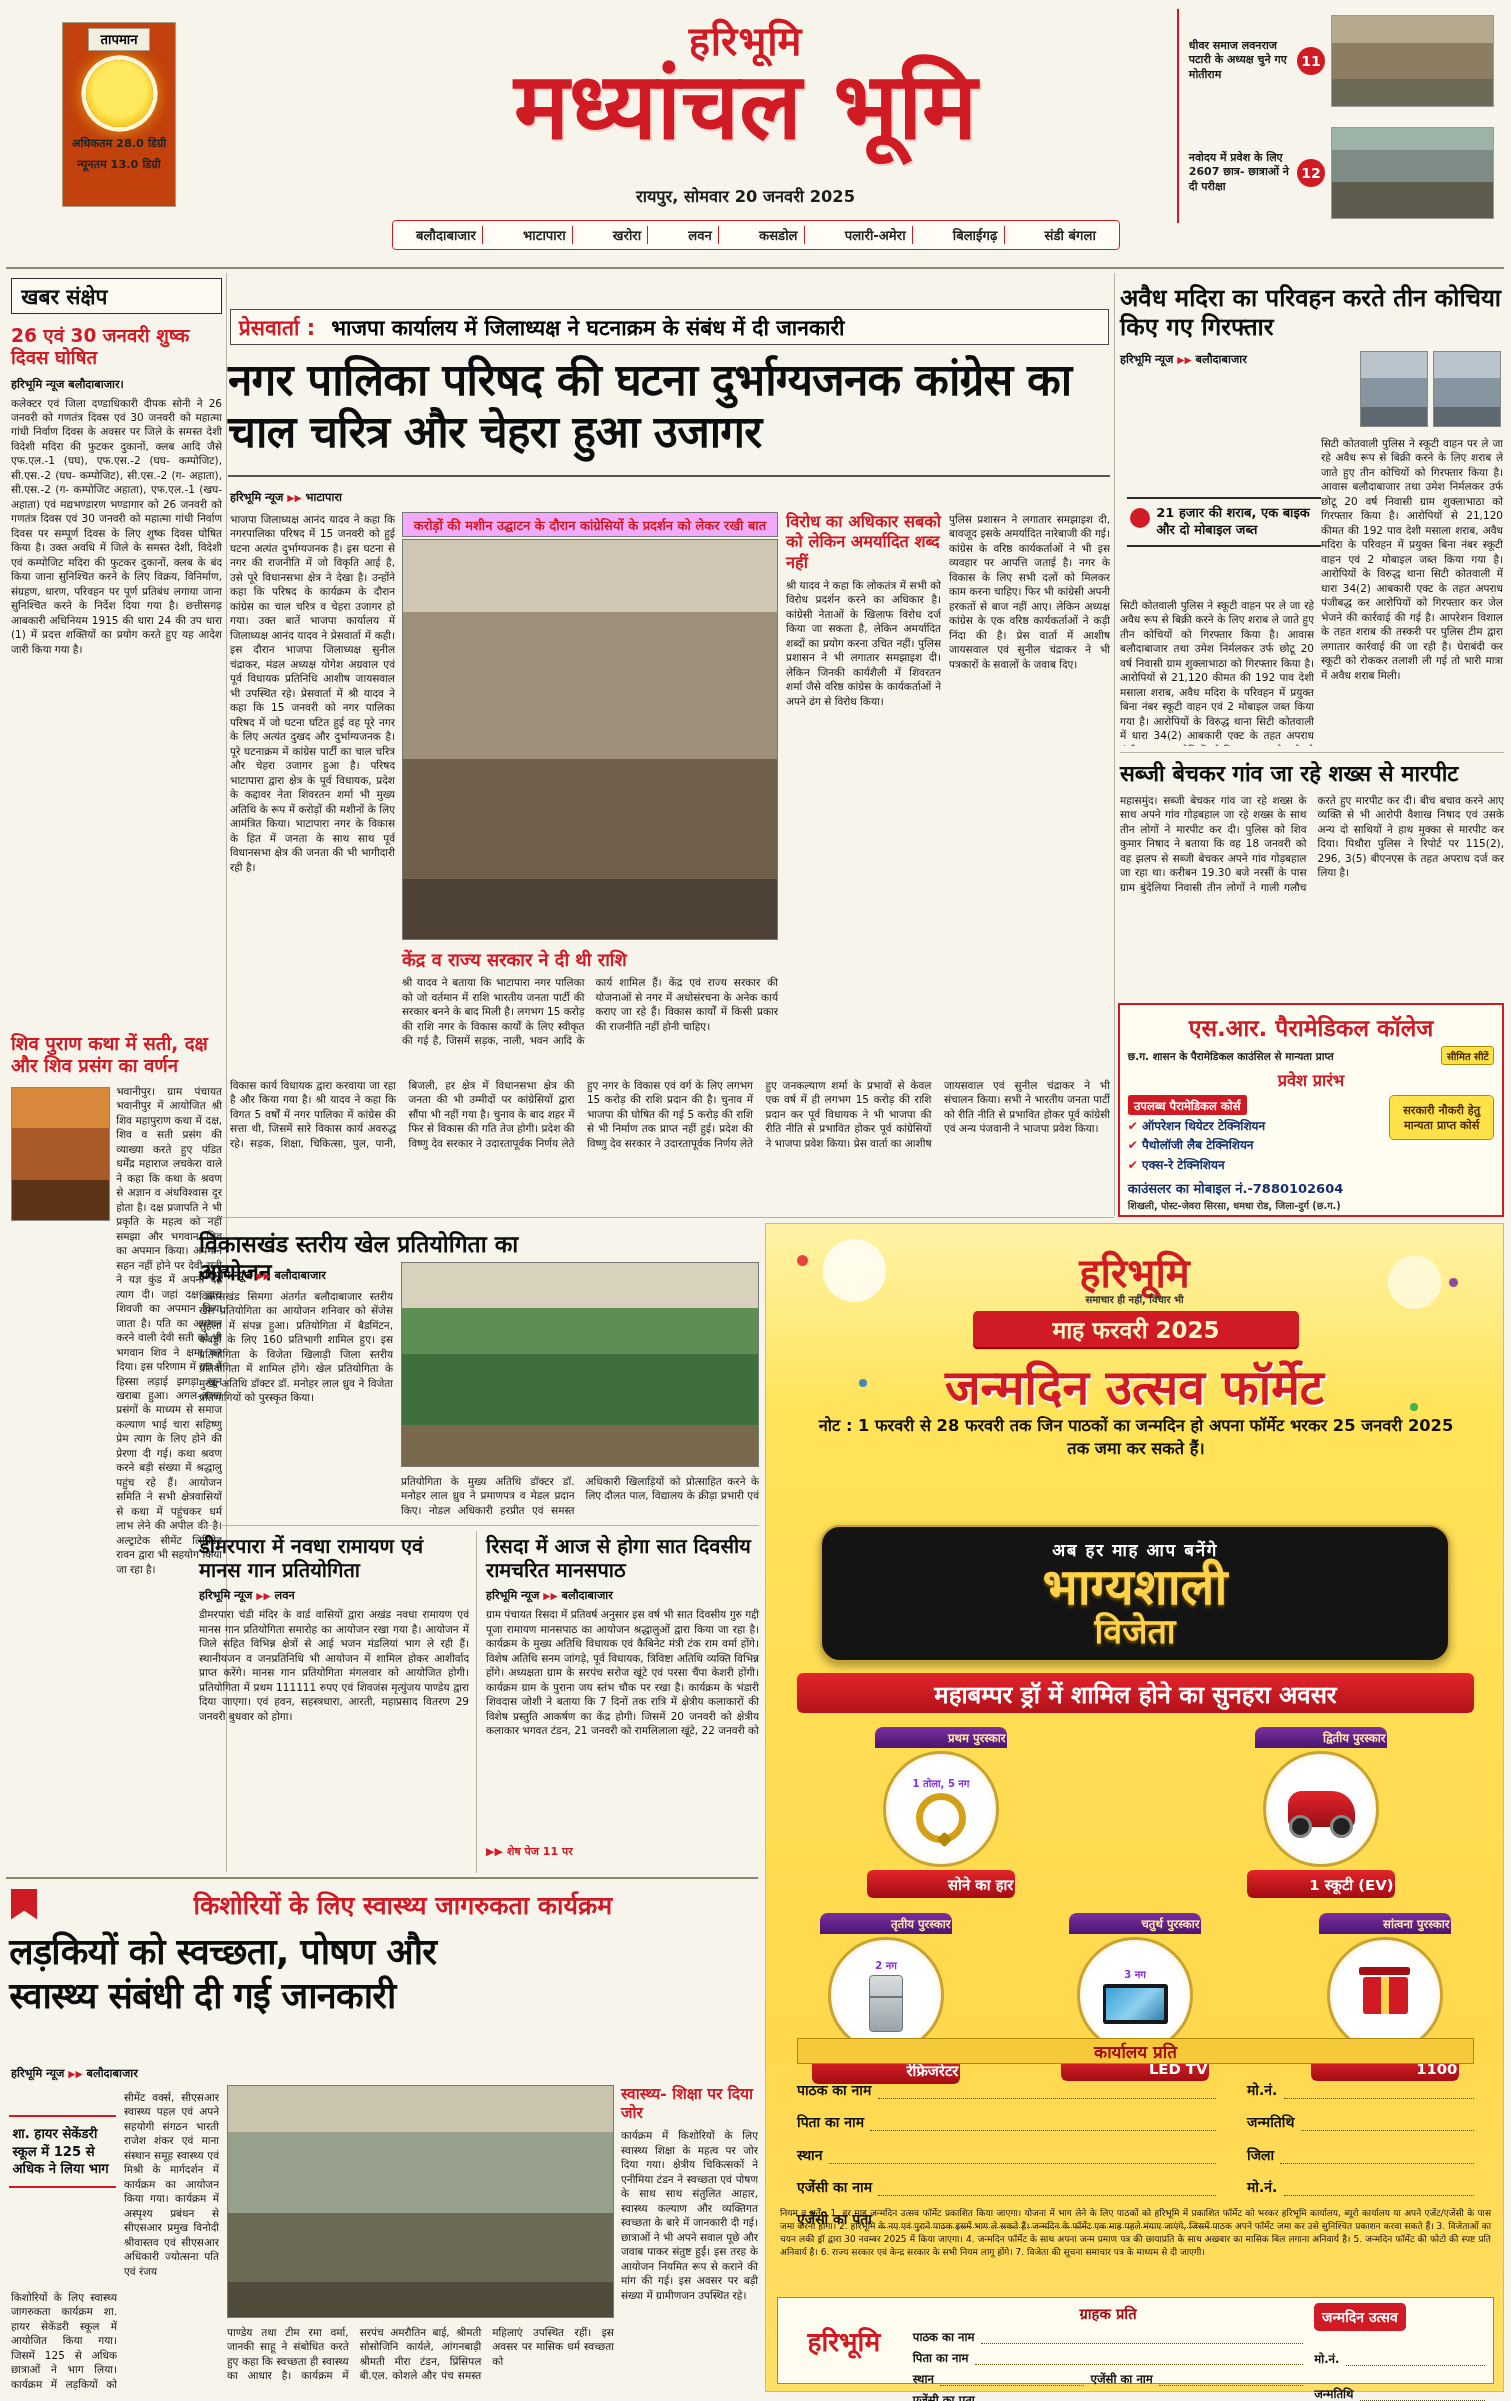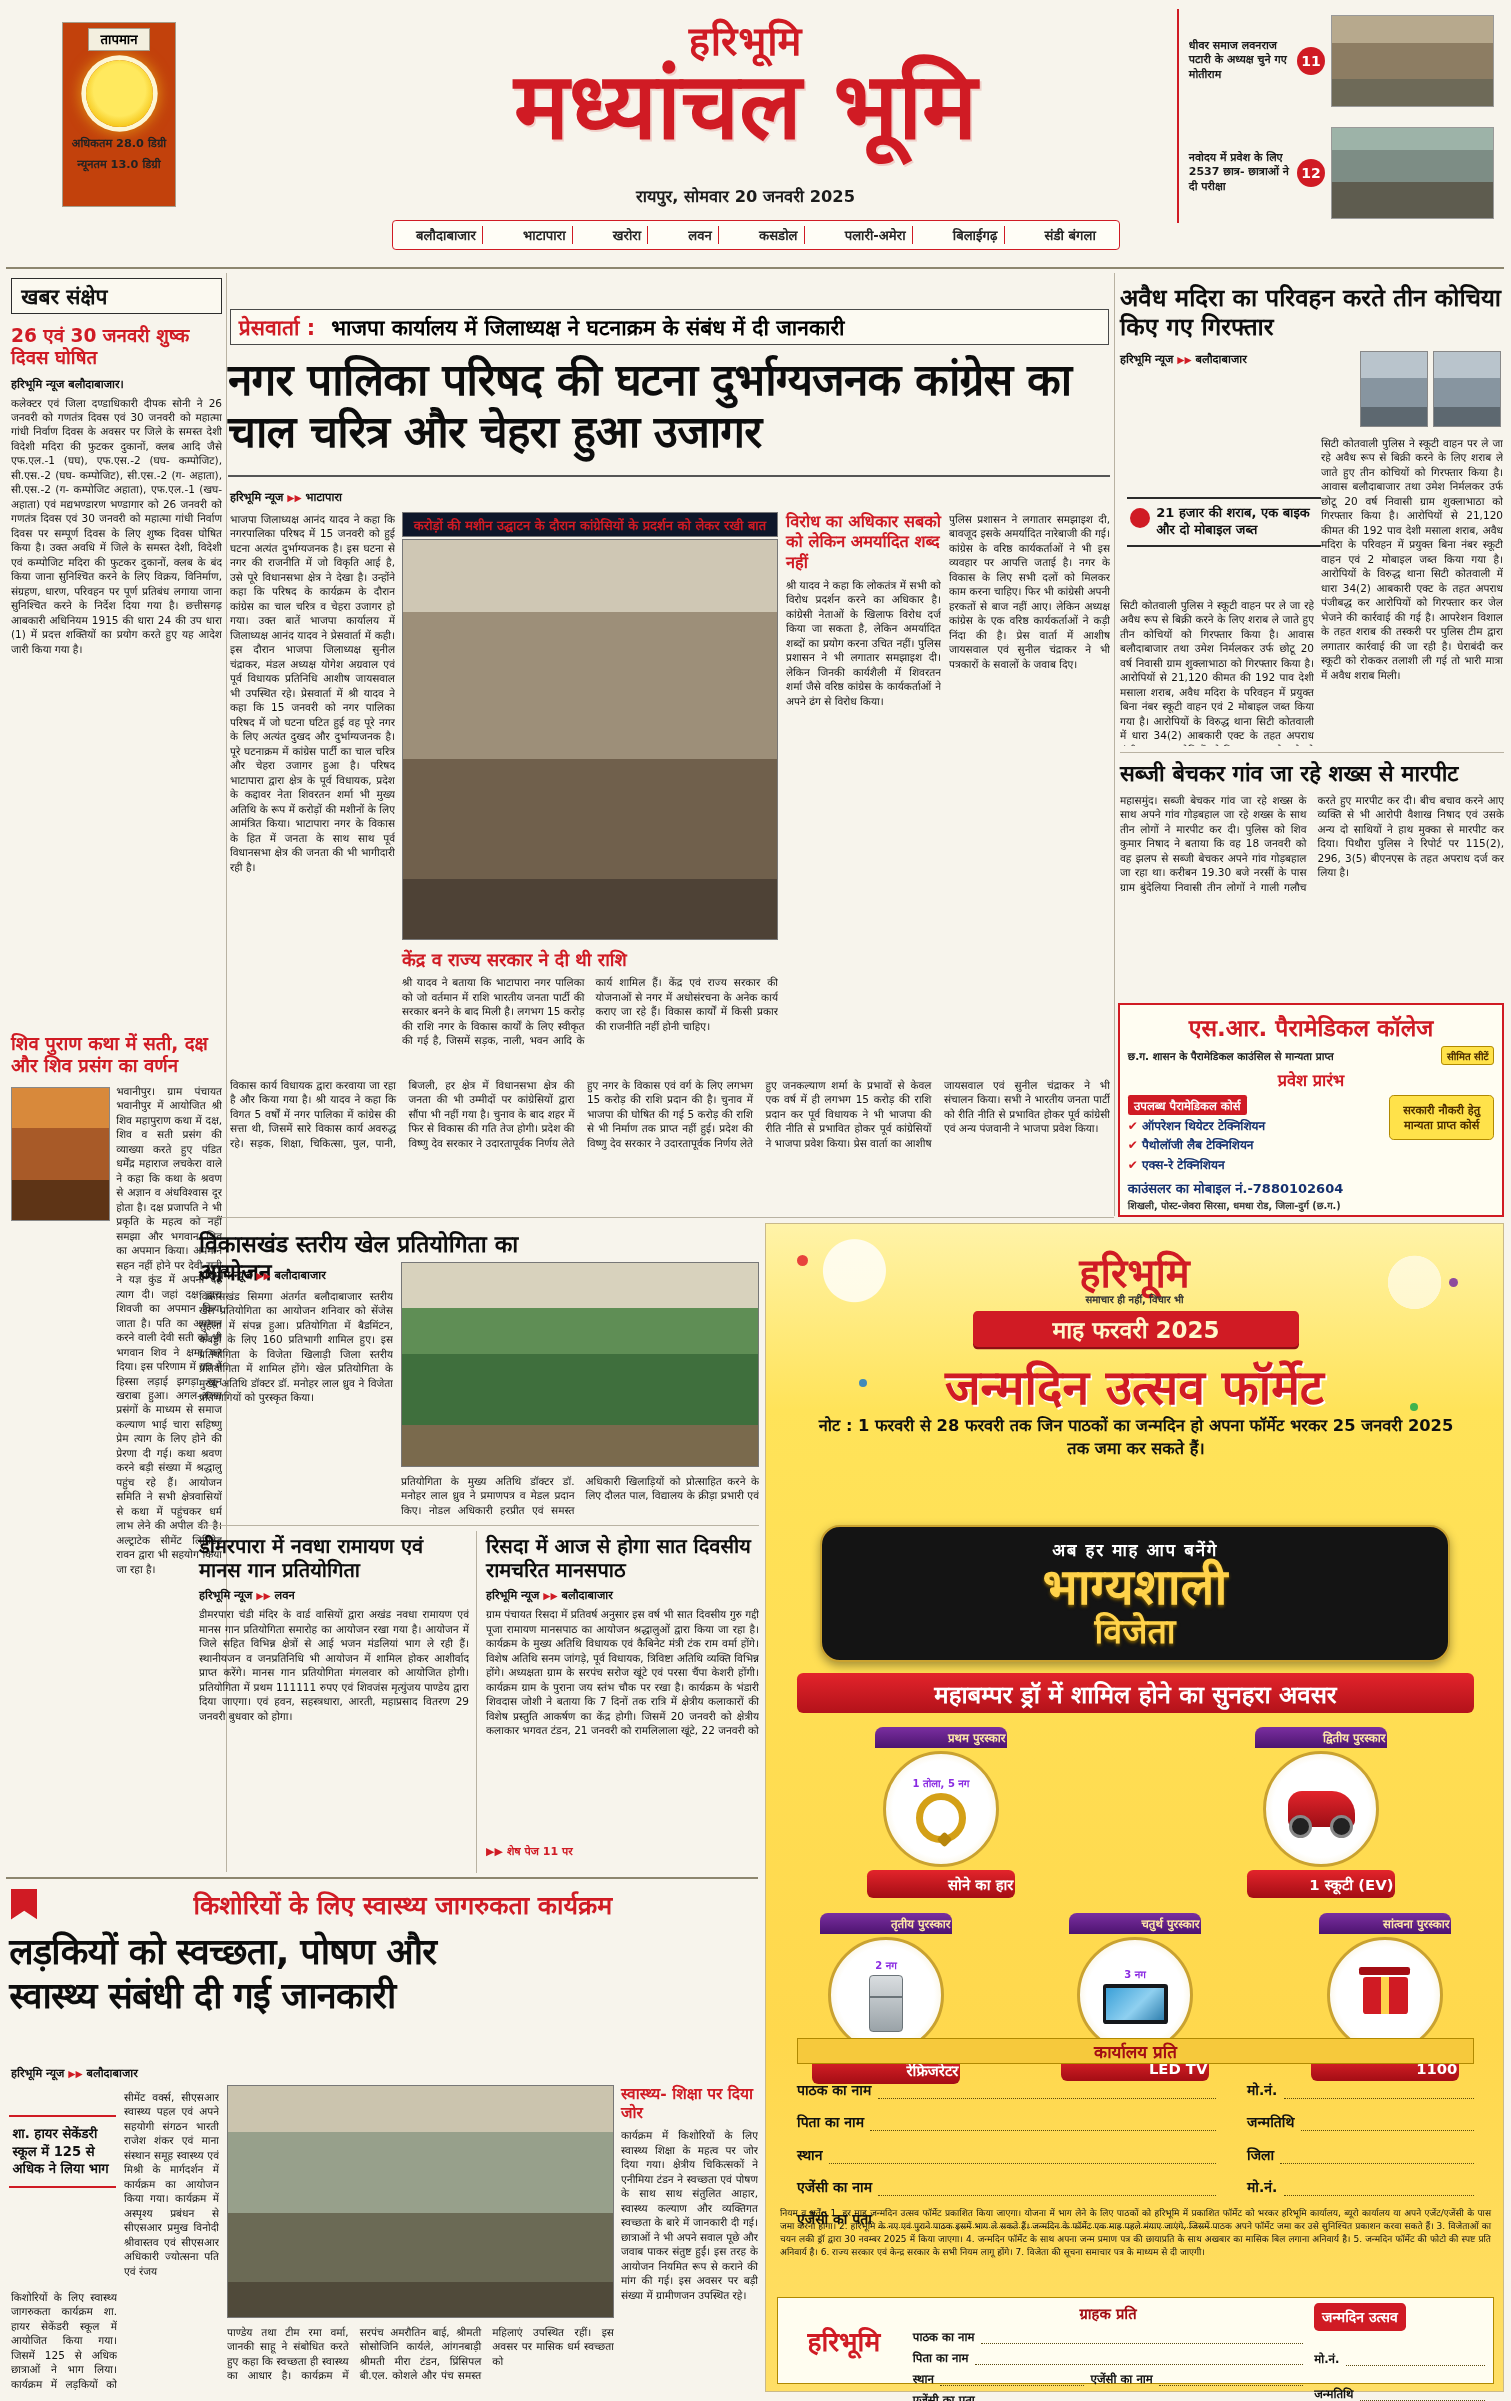--- a/index.html
+++ b/index.html
@@ -36,21 +36,21 @@
 
   
   .sec-hdr { left:11px; top:278px; width:211px; height:36px; border:1.6px solid #2d2d2d; background:#fbf9f0; display:flex; align-items:center; padding-left:9.3px; font-size:21px; font-weight:bold; color:#111;}
   .la-title { color:#d01b24; font-weight:bold; font-size:18.6px; line-height:1.2; }
   .ph-saint { float:left; width:99px; height:134px; margin:3.1px 6.2px 1.6px 0; background:linear-gradient(180deg,#d8893b 0 30%, #a85a28 30% 70%, #5e3416 70%); border:0.8px solid #888;}
 
   
   .kicker { left:230px; top:309px; width:879px; height:36px; border:1.6px solid #4a4a4a; background:#fcfaf2; display:flex; align-items:center; padding-left:7.8px; gap:16px; font-size:21px; font-weight:bold;}
   .headline { left:228px; top:354px; width:882px; font-size:44px; font-weight:bold; color:#0d0d0d; line-height:1.18; letter-spacing:-0.8px;}
   .m-photo { left:402px; top:539px; width:376px; height:401px; border:0.8px solid #777; background:linear-gradient(180deg,#cfc7b4 0 18%, #9d8f79 18% 55%, #70604c 55% 85%, #4e4236 85%);}
-  .m-cap { left:402px; top:512px; width:376px; height:25px; border:1.2px solid #777; background:#0f172a; color:#d01b24; font-weight:bold; font-size:13px; display:flex; align-items:center; justify-content:center;}
+  .m-cap { left:402px; top:512px; width:376px; height:25px; border:1.2px solid #777; background:#f0abfc; color:#d01b24; font-weight:bold; font-size:13px; display:flex; align-items:center; justify-content:center;}
   .subhead { color:#d01b24; font-weight:bold; font-size:16.3px; line-height:1.25;}
 
   
   .r-title { font-weight:bold; color:#0d0d0d; line-height:1.22; }
   .mug { width:68px; height:76px; border:0.8px solid #888; background:linear-gradient(180deg,#b9c4cc 0 35%, #8795a0 35% 75%, #5d6870 75%);}
   .hl-box { border-top:2.3px solid #2b2b2b; border-bottom:2.3px solid #2b2b2b; padding:6.2px 3.1px; font-weight:bold; font-size:13px; line-height:1.3; color:#111; display:flex; gap:6.2px;}
   .hl-dot { width:20px; height:20px; border-radius:50%; background:#d01b24; flex:0 0 auto; margin-top:3.1px;}
   .ad-para { left:1118px; top:1003px; width:386px; height:214px; border:2.3px solid #d01b24; background:#fffdf2; padding:6.2px 7.8px; }
   .ad-para-title { color:#d01b24; font-weight:bold; font-size:23px; text-align:center;}
   .ad-chip { background:#ffe24a; border:0.8px solid #b08900; font-weight:bold; font-size:10px; padding:1.6px 4.7px; border-radius:3.1px; color:#4a2c00;}
@@ -141,21 +141,21 @@
   </div>
 
   <div class="hdr-vline"></div>
 
   <div class="abs thumb-row" style="top:11px;">
     <div class="thumb-cap">धीवर समाज लवनराज पटारी के अध्यक्ष चुने गए मोतीराम</div>
     <div class="thumb-num">11</div>
     <div class="thumb-img ph-crowd"></div>
   </div>
   <div class="abs thumb-row" style="top:123px;">
-    <div class="thumb-cap">नवोदय में प्रवेश के लिए 2537 छात्र- छात्राओं ने दी परीक्षा</div>
+    <div class="thumb-cap">नवोदय में प्रवेश के लिए 2607 छात्र- छात्राओं ने दी परीक्षा</div>
     <div class="thumb-num">12</div>
     <div class="thumb-img ph-exam"></div>
   </div>
 
   <div class="hdr-bottom"></div>
 
   <div class="abs sec-hdr">खबर संक्षेप</div>
 
   <div class="abs" style="left:11px; top:325px; width:211px;">
     <div class="la-title">26 एवं 30 जनवरी शुष्क दिवस घोषित</div>

